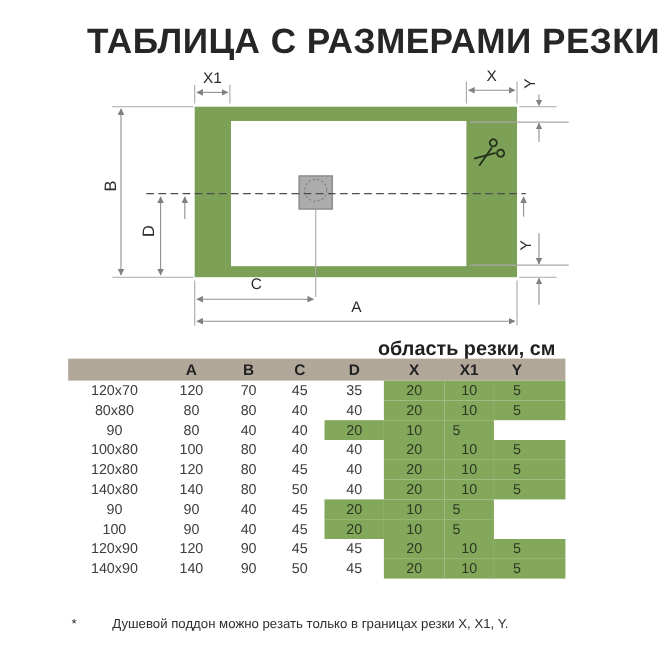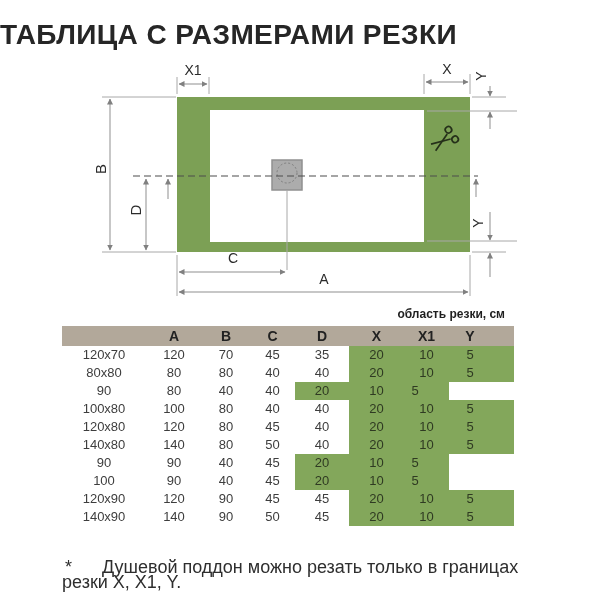--- a/index.html
+++ b/index.html
@@ -1,43 +1,43 @@
 <!DOCTYPE html>
 <html><head>
 <meta charset="utf-8">
 <style>
   html,body{margin:0;padding:0;background:#fff;}
   #page{position:relative;width:600px;height:600px;background:#fff;overflow:hidden;
         font-family:"Liberation Sans","DejaVu Sans",sans-serif;}
-  .title{position:absolute;left:0;top:19px;width:600px;text-align:left;
-         font-size:28px;font-weight:700;color:#262626;letter-spacing:.4px;}
+  .title{position:absolute;left:0;top:19px;width:600px;text-align:right;
+         font-size:32px;font-weight:700;color:#262626;letter-spacing:.4px;}
   
   #diag-svg{position:absolute;left:0;top:0;width:600px;height:310px;}
   .lbl{position:absolute;font-size:14px;color:#2b2b2b;text-align:center;line-height:16px;}
   .rot{transform:rotate(-90deg);}
   .lbl-x1{left:177px;top:62px;width:32px;}
   .lbl-x{left:424px;top:61px;width:46px;}
   .lbl-ytop{left:472px;top:68px;width:18px;}
   .lbl-b{left:92px;top:161px;width:18px;font-size:15px;}
   .lbl-d{left:127px;top:202px;width:18px;font-size:15px;}
   .lbl-c{left:179px;top:250px;width:108px;}
   .lbl-a{left:179px;top:271px;width:290px;}
   .lbl-ybot{left:469px;top:215px;width:18px;}
   
   .region-label{position:absolute;left:300px;top:307px;width:205px;text-align:right;
-                padding-right:9px;font-size:12px;font-weight:700;color:#1f1f1f;}
+                padding-right:9px;font-size:18px;font-weight:700;color:#1f1f1f;}
   .table{position:absolute;left:62px;top:326px;width:452px;}
   .thead,.trow{display:grid;grid-template-columns:84px 56px 48px 45px 54px 55px 45px 65px;}
   .thead{height:20px;line-height:20px;background:#b2a89a;font-size:14px;font-weight:700;color:#222;}
   .trow{height:18px;line-height:18px;margin-top:0;font-size:13px;color:#3d3d3d;}
   .cell{text-align:center;overflow:hidden;white-space:nowrap;}
   .cell.green{background:#83a75b;color:#2f3a22;}
   .cell.ycol{padding-right:23px;}
   
-  .fnote{position:absolute;left:62px;width:470px;font-size:18px;color:#2e2e2e;line-height:15px;}
+  .fnote{position:absolute;left:62px;width:470px;font-size:12px;color:#2e2e2e;line-height:15px;}
   .fnote .ast{display:inline-block;width:37px;padding-left:3px;}
   .fn1{top:560px;}
   .fn2{top:575px;}
 </style>
 </head>
 <body>
 
 <div id="page">
 
   <div class="title">ТАБЛИЦА С РАЗМЕРАМИ РЕЗКИ</div>

